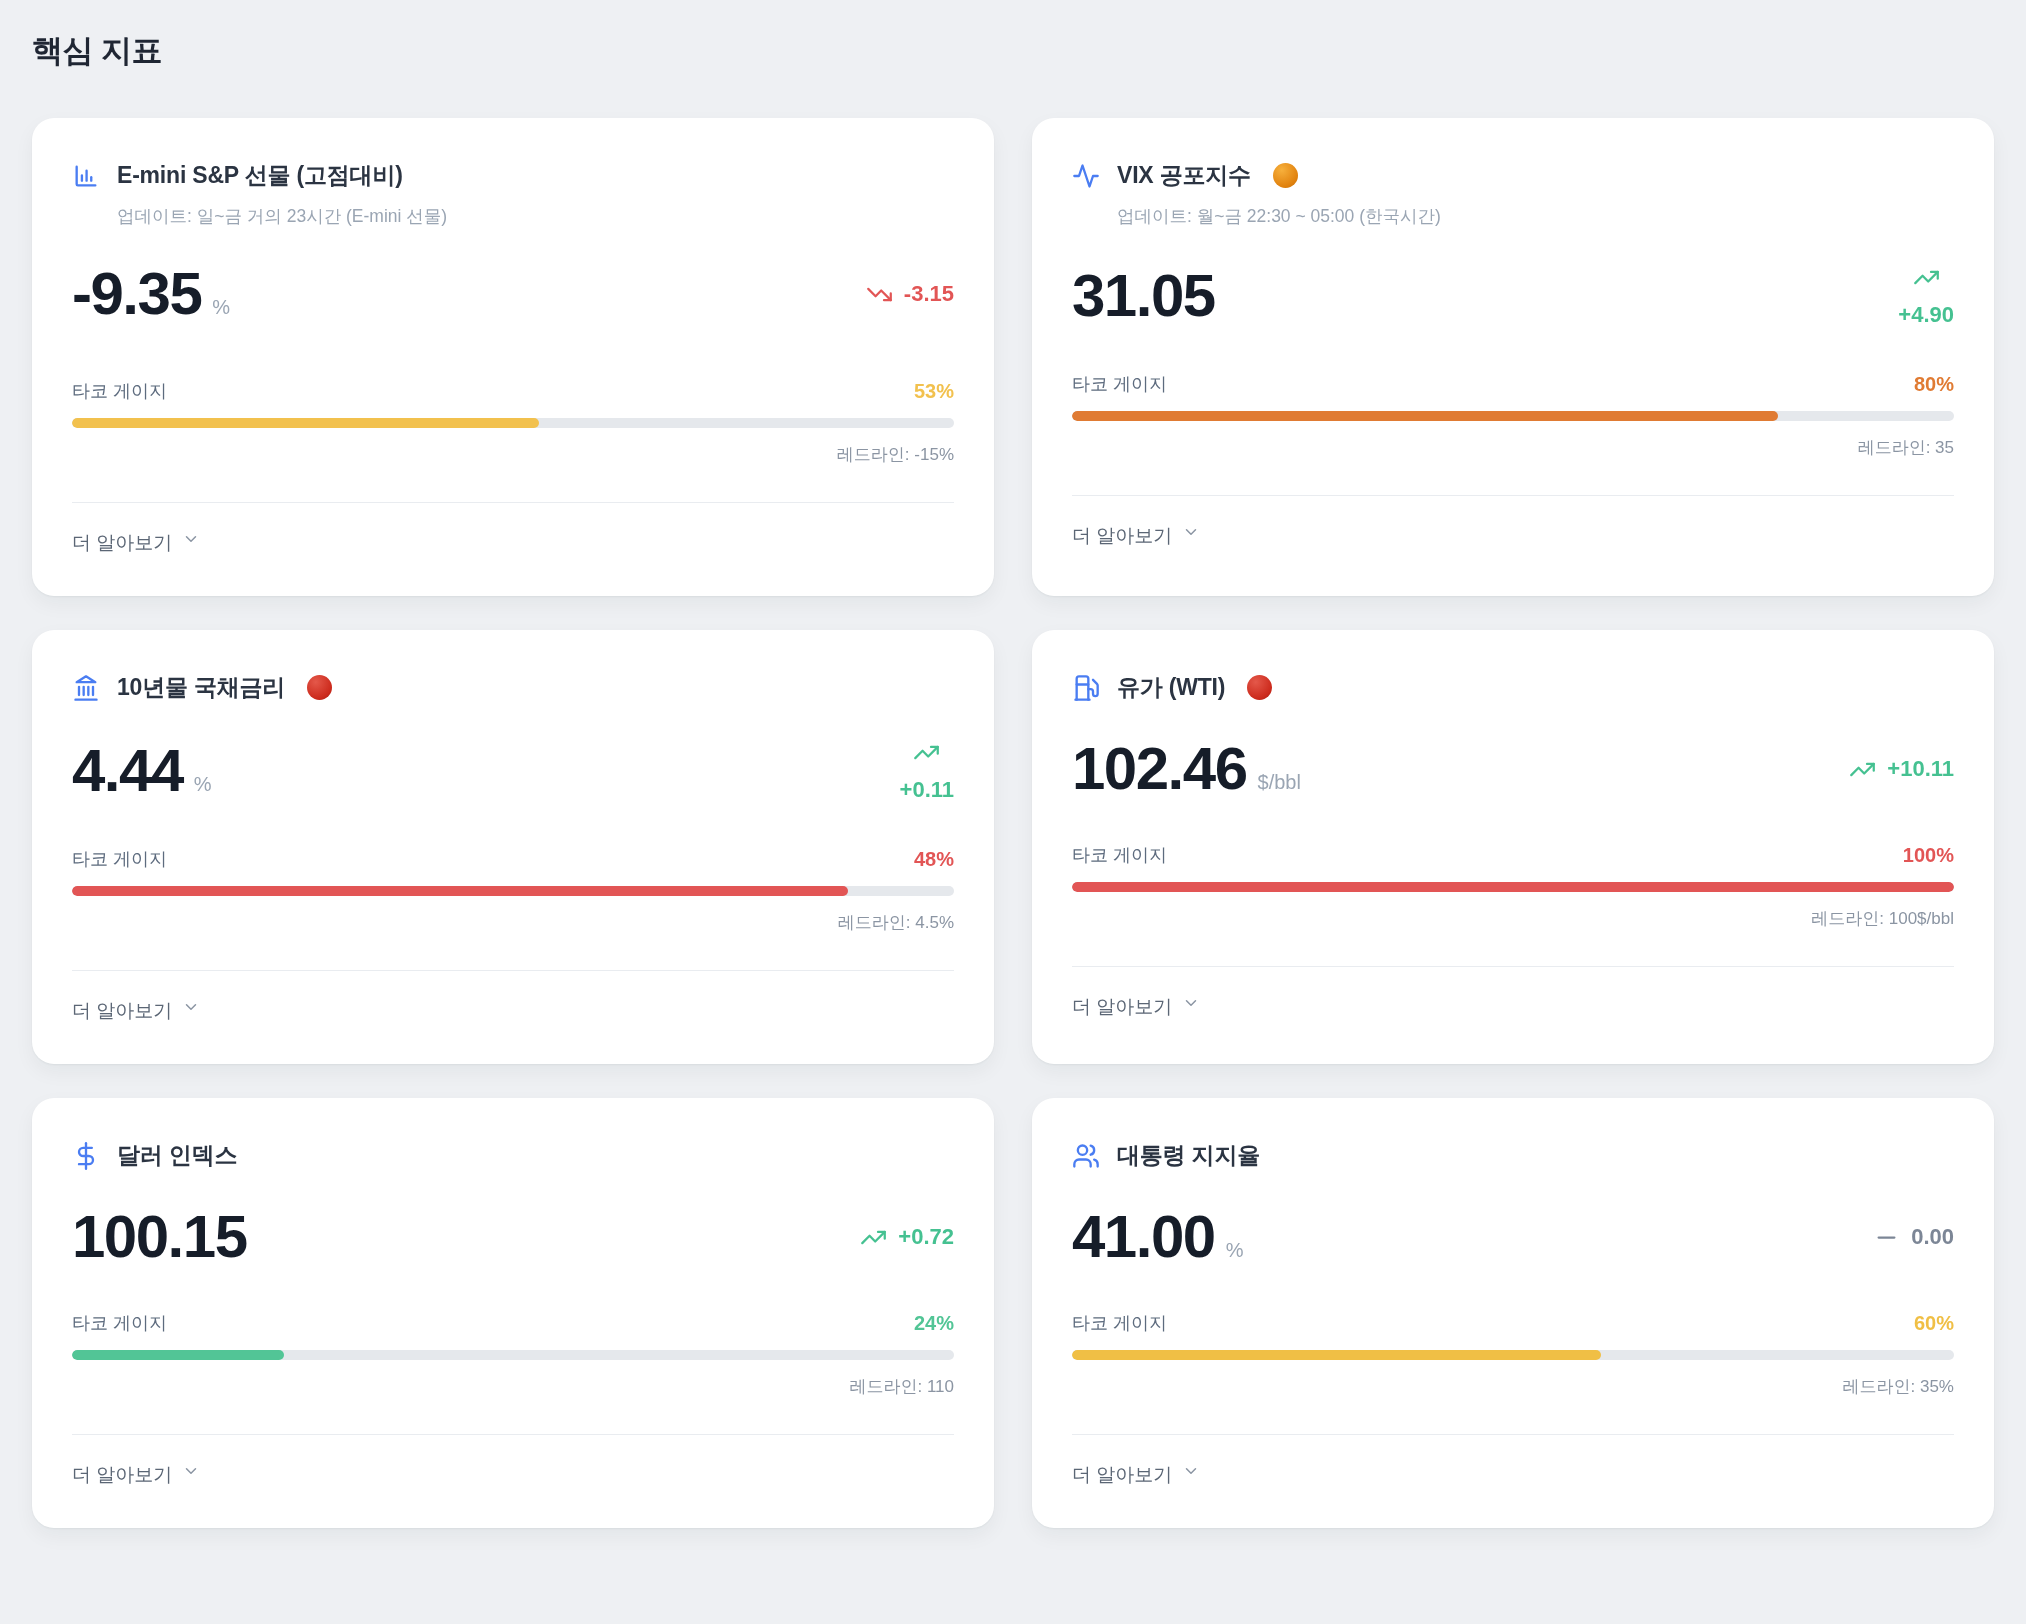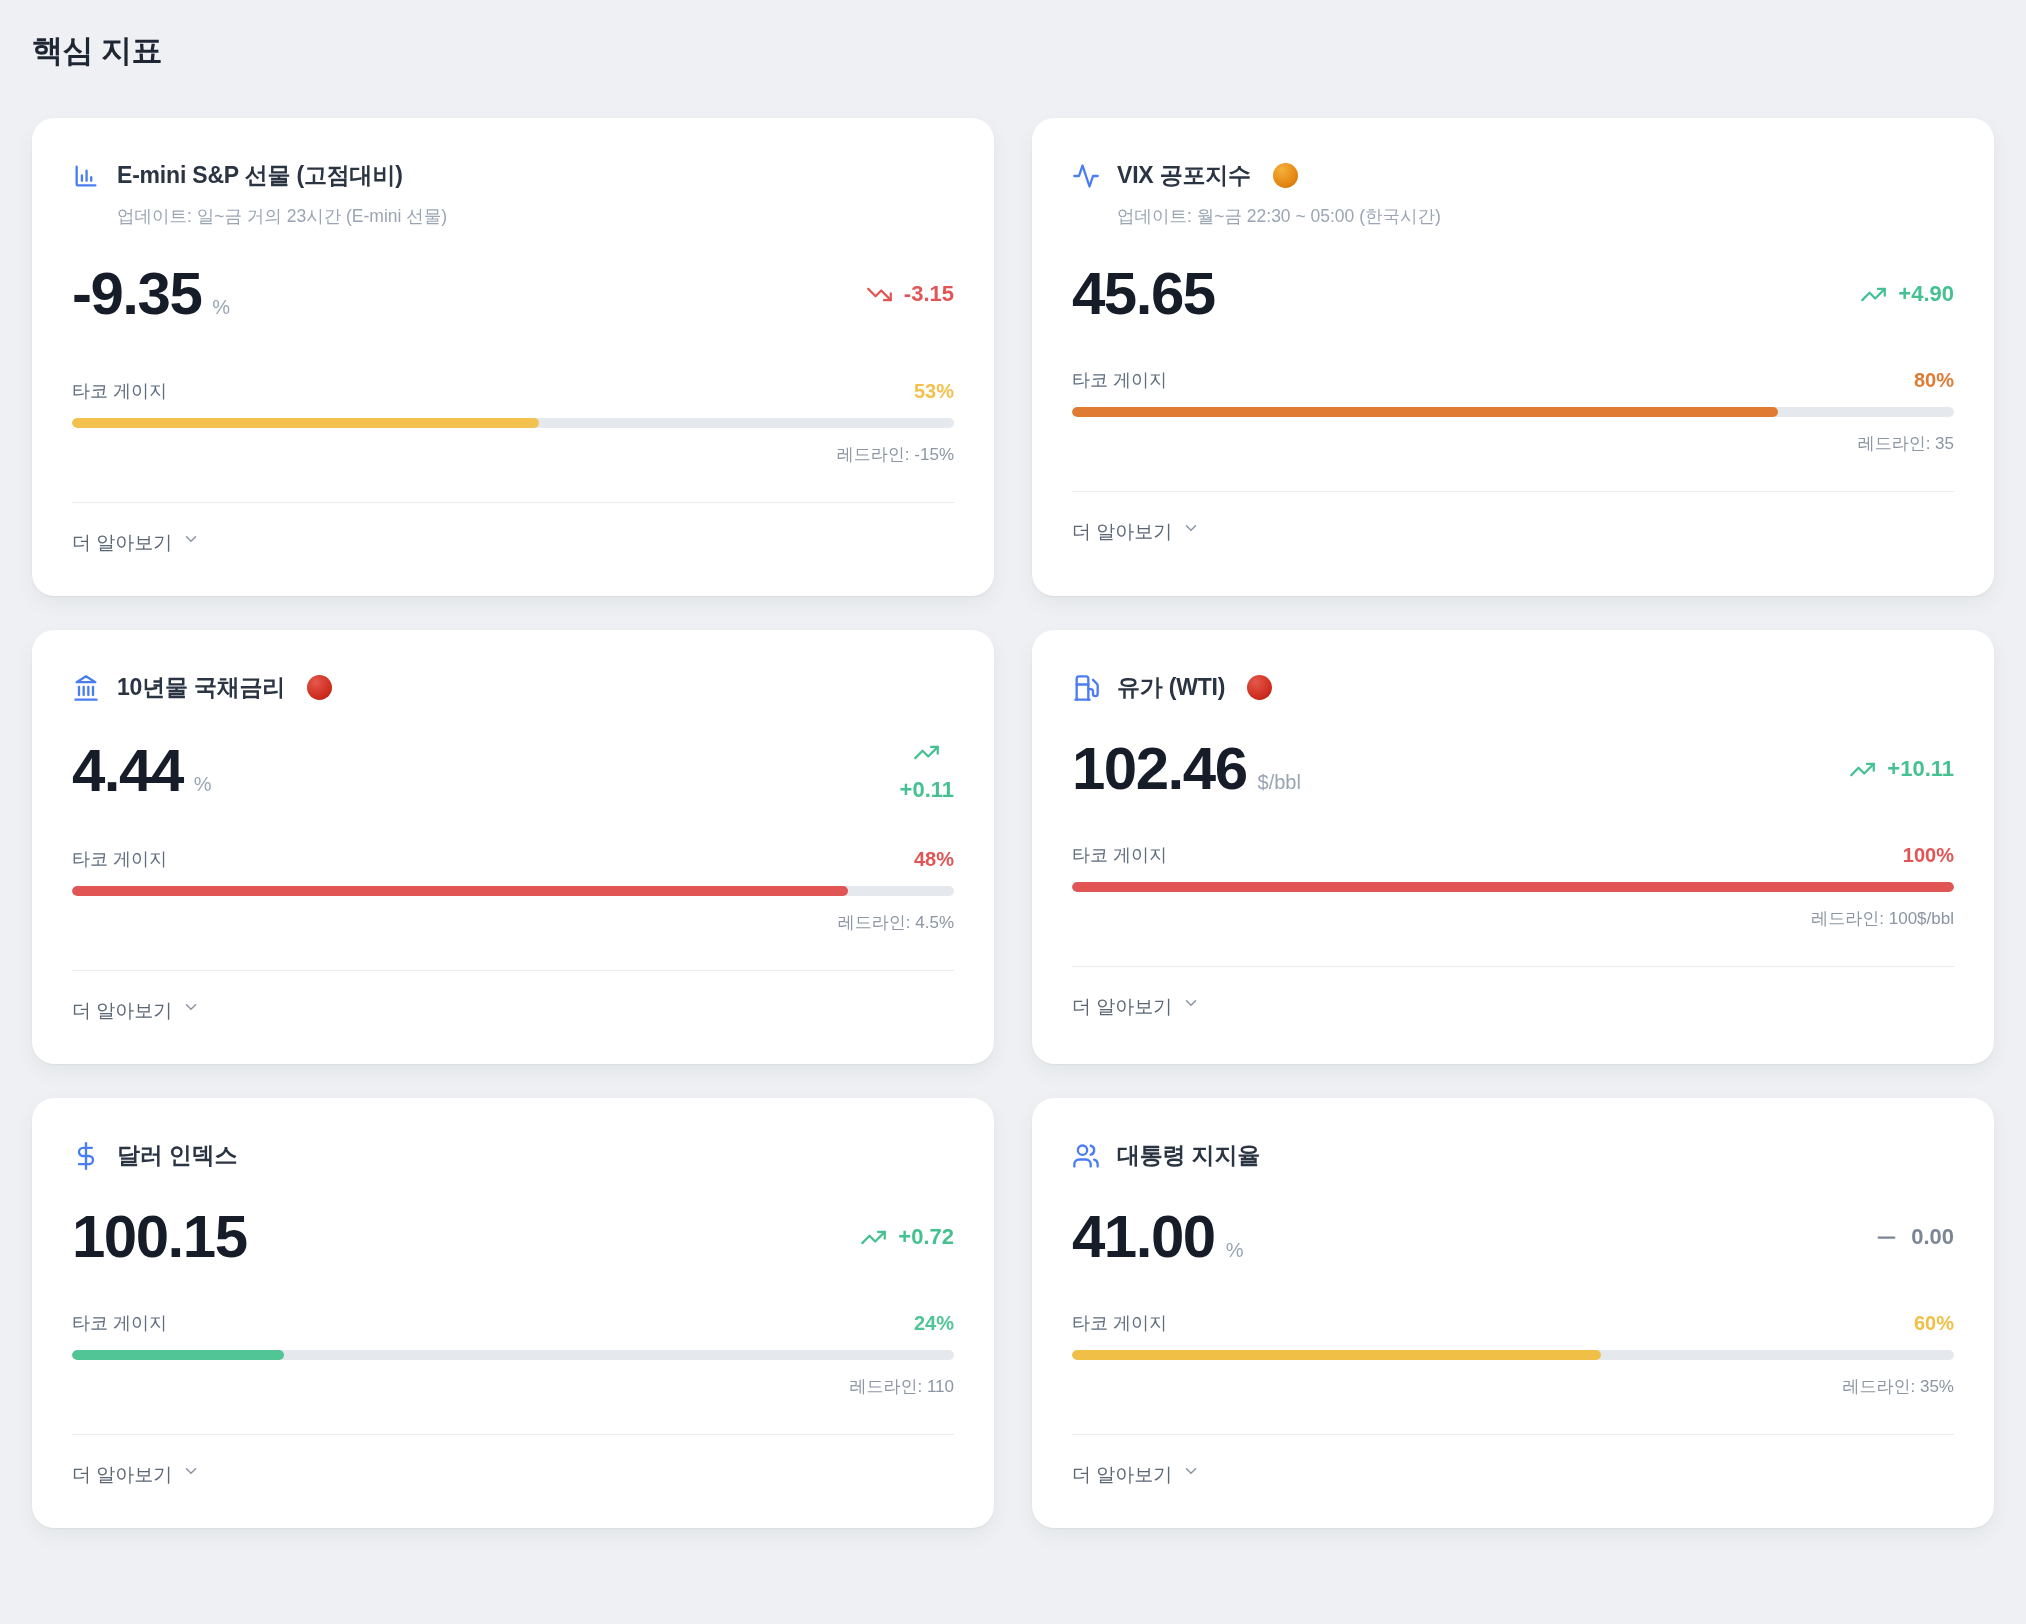--- a/index.html
+++ b/index.html
@@ -122,24 +122,24 @@
             </svg>
       </span>
       <h2 class="card-title">VIX 공포지수</h2>
       <span class="status status-orange"></span>
     </header>
 
     <p class="subtitle">업데이트: 월~금 22:30 ~ 05:00 (한국시간)</p>
 
     <div class="value-row">
       <div class="value-wrap">
-        <span class="value">45.65</span>
-
-      </div>
-      <div class="change" style="color: rgb(69, 193, 145);">
+        <span class="value">31.05</span>
+
+      </div>
+      <div class="change" style="color: rgb(69, 193, 145); flex-direction: column;">
         <span class="trend">
           <svg viewBox="0 0 24 24" fill="none" stroke="currentColor" stroke-width="2" stroke-linecap="round" stroke-linejoin="round">
                 <polyline points="22 7 13.5 15.5 8.5 10.5 2 17"></polyline>
                 <polyline points="16 7 22 7 22 13"></polyline>
               </svg>
         </span>
         <span>+4.90</span>
       </div>
     </div>
 

